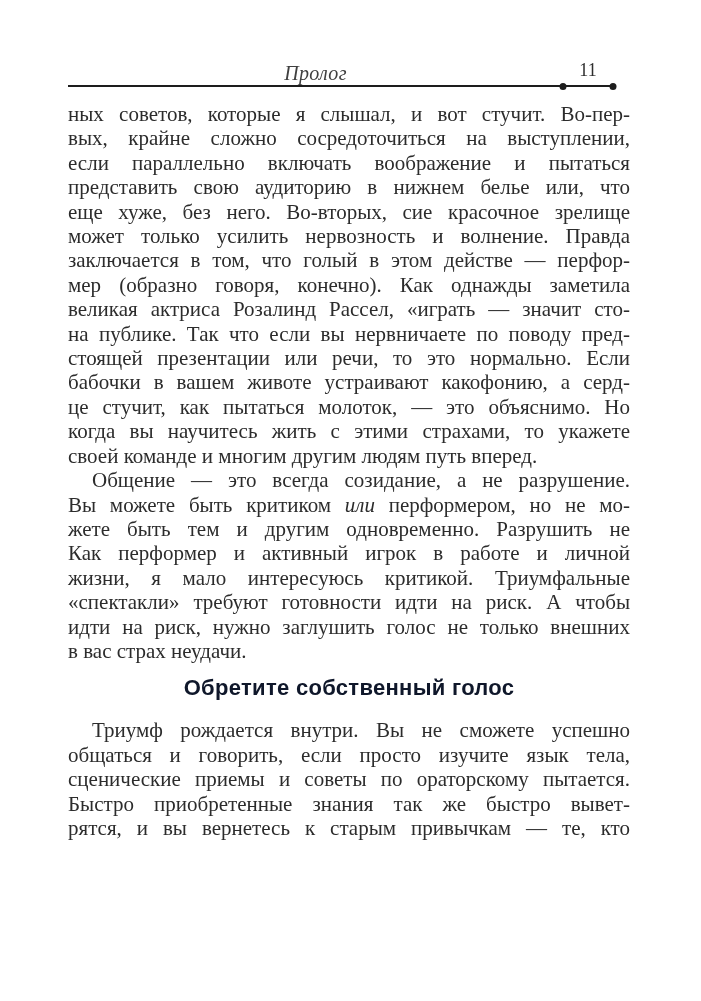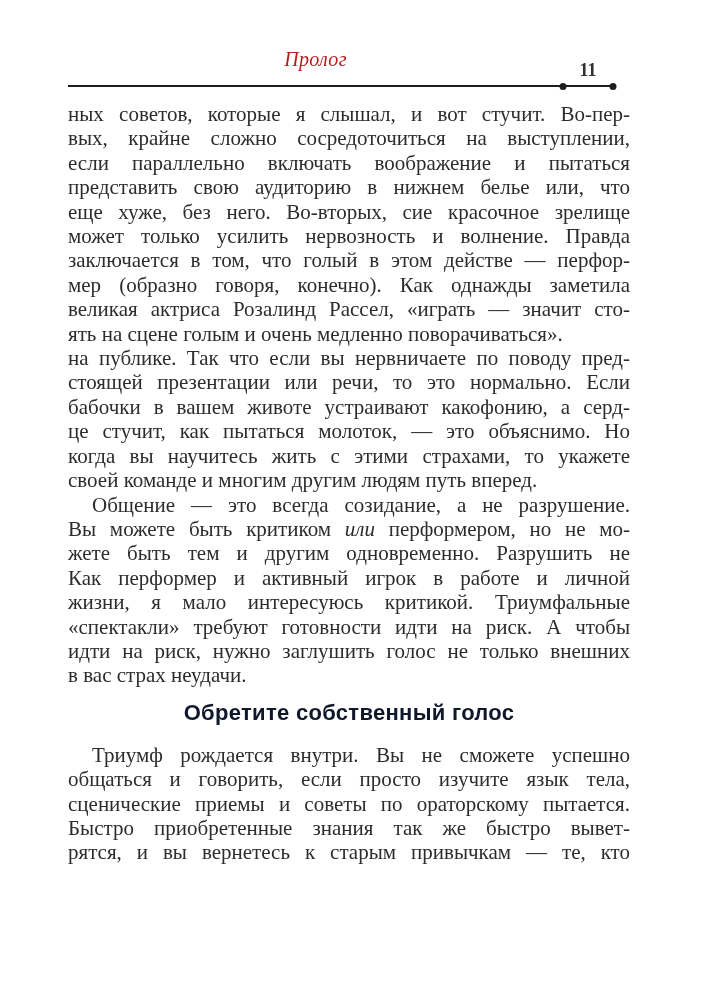--- a/index.html
+++ b/index.html
@@ -21,36 +21,35 @@
     left: 68px;
     top: 54px;
     width: 545px;   
     height: 31px;
     border-bottom: 2px solid #1d1d1d;
   }
   .running-title {
     position: absolute;
     left: 0;
     width: 495px;          
-    bottom: 14px;
+    bottom: 0;
     text-align: center;
     font-style: italic;
     font-size: 20px;
-    color: #b91c1c;
+    color: #404040;
     letter-spacing: 0.3px;
   }
   .page-number {
     position: absolute;
     left: 495px;
     width: 50px;           
     bottom: 4px;
     text-align: center;
     font-size: 18px;
     color: #2e2e2e;
-    font-weight: bold;
   }
   .rule-dot {
     position: absolute;
     bottom: -4.5px;
     width: 7px;
     height: 7px;
     border-radius: 50%;
     background: #1d1d1d;
     transform: translateX(-50%);
   }
@@ -105,21 +104,20 @@
       <div class="paragraph">
         <div class="line">ных советов, которые я слышал, и вот стучит. Во-пер-</div>
         <div class="line">вых, крайне сложно сосредоточиться на выступлении,</div>
         <div class="line">если параллельно включать воображение и пытаться</div>
         <div class="line">представить свою аудиторию в нижнем белье или, что</div>
         <div class="line">еще хуже, без него. Во-вторых, сие красочное зрелище</div>
         <div class="line">может только усилить нервозность и волнение. Правда</div>
         <div class="line">заключается в том, что голый в этом действе — перфор-</div>
         <div class="line">мер (образно говоря, конечно). Как однажды заметила</div>
         <div class="line">великая актриса Розалинд Рассел, «играть — значит сто-</div>
-        <div class="line end">ять на сцене голым и очень медленно поворачиваться».</div>
       </div>
       <div class="paragraph">
         <div class="line">на публике. Так что если вы нервничаете по поводу пред-</div>
         <div class="line">стоящей презентации или речи, то это нормально. Если</div>
         <div class="line">бабочки в вашем животе устраивают какофонию, а серд-</div>
         <div class="line">це стучит, как пытаться молоток, — это объяснимо. Но</div>
         <div class="line">когда вы научитесь жить с этими страхами, то укажете</div>
         <div class="line end">своей команде и многим другим людям путь вперед.</div>
       </div>
       <div class="paragraph">

